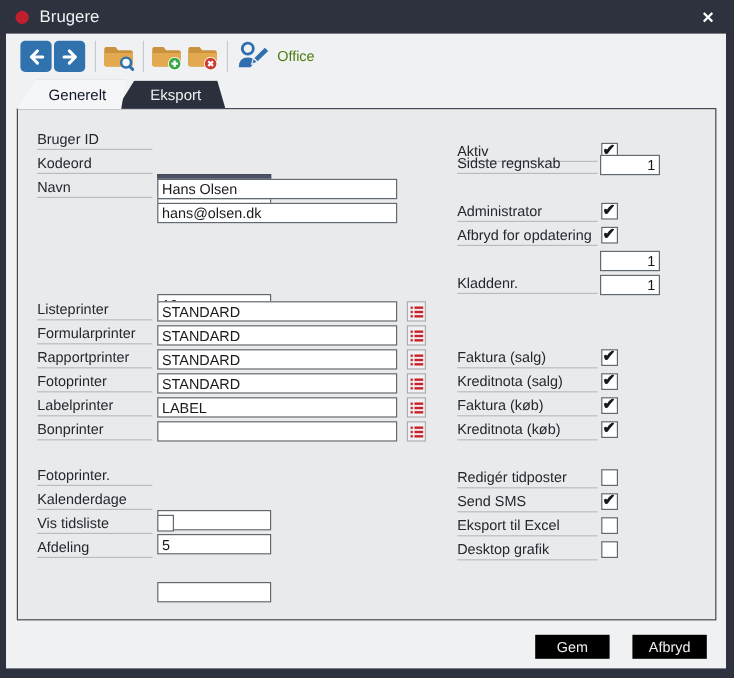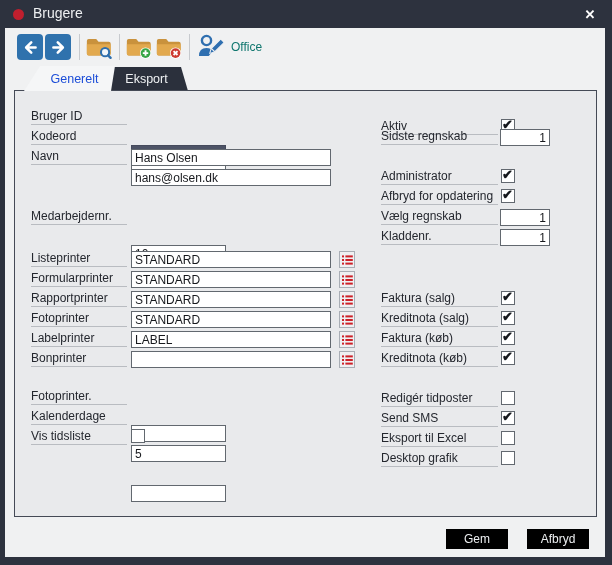--- a/index.html
+++ b/index.html
@@ -20,28 +20,28 @@
 
   
   .body { position:absolute; left:5px; top:28px; width:600px; height:529px; background:#f0f1f2; }
 
   
   .tb-btn { position:absolute; top:6px; width:26px; height:26px; border:none; padding:0;
     background:#2f72ad; border-radius:4px; display:flex; align-items:center; justify-content:center; cursor:pointer; }
   .tb-icon-btn { position:absolute; top:5px; width:28px; height:27px; border:none; padding:0;
     background:transparent; display:flex; align-items:center; justify-content:center; cursor:pointer; }
   .tb-sep { position:absolute; top:6px; width:1px; height:26px; background:#c7cacе; background:#c7cace; }
-  .office-label { position:absolute; left:226px; top:12px; font-size:12px; color:#0f766e; }
+  .office-label { position:absolute; left:226px; top:12px; font-size:12px; color:#4d7c0f; }
 
   
   .tab { position:absolute; display:flex; align-items:center; justify-content:center;
     font-size:12.5px; cursor:pointer; }
-  .tab-active { left:19px; top:38px; width:91px; height:25px; background:#f5f6f7;
+  .tab-active { left:9px; top:38px; width:91px; height:25px; background:#f5f6f7;
     clip-path:polygon(16px 0, 100% 0, calc(100% - 4px) 100%, 0 100%);
-    z-index:3; color:#1d4ed8; filter:drop-shadow(0 0 1px #4a4f5a); padding-left:10px;justify-content:center; }
+    z-index:3; color:#0f172a; filter:drop-shadow(0 0 1px #4a4f5a); padding-left:10px;justify-content:center; }
   .tab-dark { left:92px; top:39px; width:91px; height:24px; background:#2b303c;
     clip-path:polygon(15px 0, calc(100% - 7px) 0, 100% 100%, 0 100%);
     z-index:1; color:#eff1f3; padding-left:8px; }
 
   
   .panel { position:absolute; left:9px; top:62px; width:583px; height:427px;
     background:#e9eaec; border:1px solid #454a56; z-index:2; }
 
   .frow { position:absolute; left:0; width:100%; height:18px; }
   .lbl { position:absolute; left:16px; top:0; width:96px; height:16px;
@@ -161,21 +161,20 @@
         <input class="txt w-s" value="****" style="">
       </div>
       <div class="frow" style="top:58px">
         <span class="lbl">Navn</span>
         <input class="txt w-l" value="Hans Olsen" style="">
       </div>
       <div class="frow" style="top:78px">
         <input class="txt w-l" value="hans@olsen.dk" style="">
       </div>
       <div class="frow" style="top:118px">
-        <span class="lbl">Medarbejdernr.</span>
         <input class="txt w-s" value="10" style="">
       </div>
 
       <div class="frow" style="top:160px">
         <span class="lbl">Listeprinter</span>
         <input class="txt w-l" value="STANDARD" style="">
         <button class="lookup">
             <svg width="11" height="10" viewBox="0 0 11 10">
               <g fill="#cc2128">
                 <rect y="0.4" width="2" height="2"></rect>
@@ -275,41 +274,41 @@
       </div>
       <div class="frow" style="top:318px">
         <span class="lbl">Kalenderdage</span>
         <input class="txt w-s" value="5" style="">
       </div>
       <div class="frow" style="top:338px">
         <span class="lbl">Vis tidsliste</span>
         <span class="cb"></span>
       </div>
       <div class="frow" style="top:358px">
+        <span class="lbl">Afdeling</span>
         <input class="txt w-s" value="" style="">
       </div>
 
       <div class="frow r" style="top:28px">
         <span class="lbl">Aktiv</span>
         <span class="cb on"></span>
       </div>
       <div class="frow r" style="top:38px">
         <span class="lbl">Sidste regnskab</span>
         <input class="txt num" value="1" style="">
       </div>
       <div class="frow r" style="top:78px">
         <span class="lbl">Administrator</span>
         <span class="cb on"></span>
       </div>
       <div class="frow r" style="top:98px">
         <span class="lbl">Afbryd for opdatering</span>
         <span class="cb on"></span>
       </div>
       <div class="frow r" style="top:118px">
-        <span class="lbl">Vælg regnskab</span>
         <input class="txt num" value="1" style="">
       </div>
       <div class="frow r" style="top:138px">
         <span class="lbl">Kladdenr.</span>
         <input class="txt num" value="1" style="">
       </div>
 
       <div class="frow r" style="top:200px">
         <span class="lbl">Faktura (salg)</span>
         <span class="cb on"></span>

